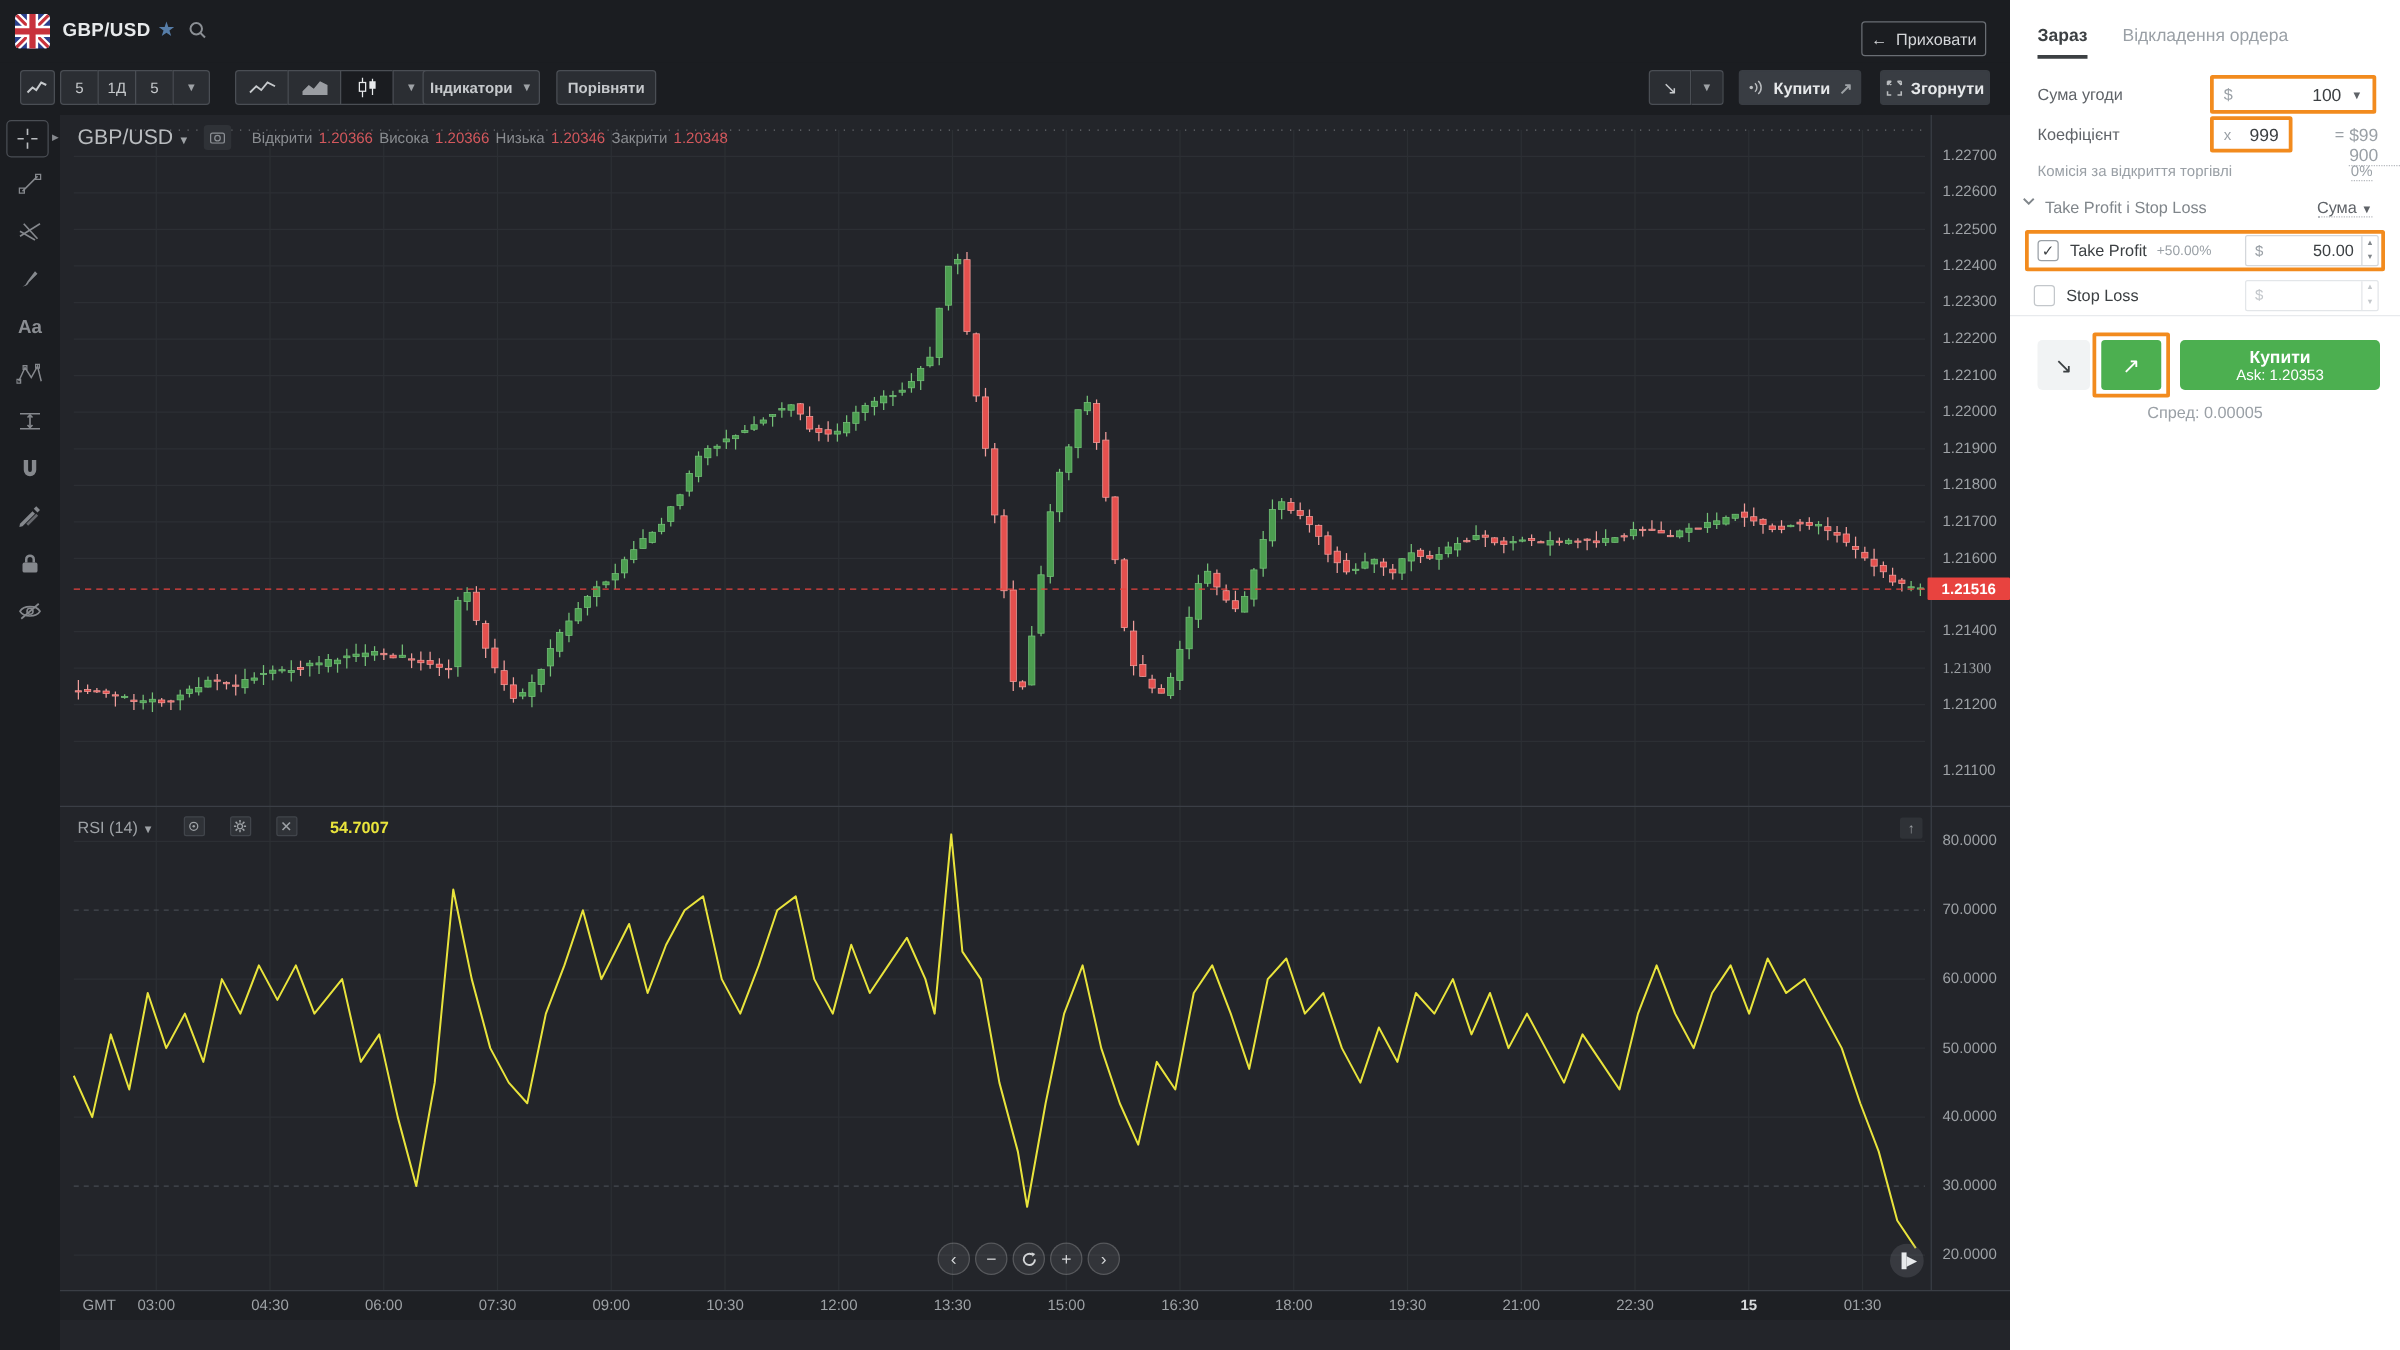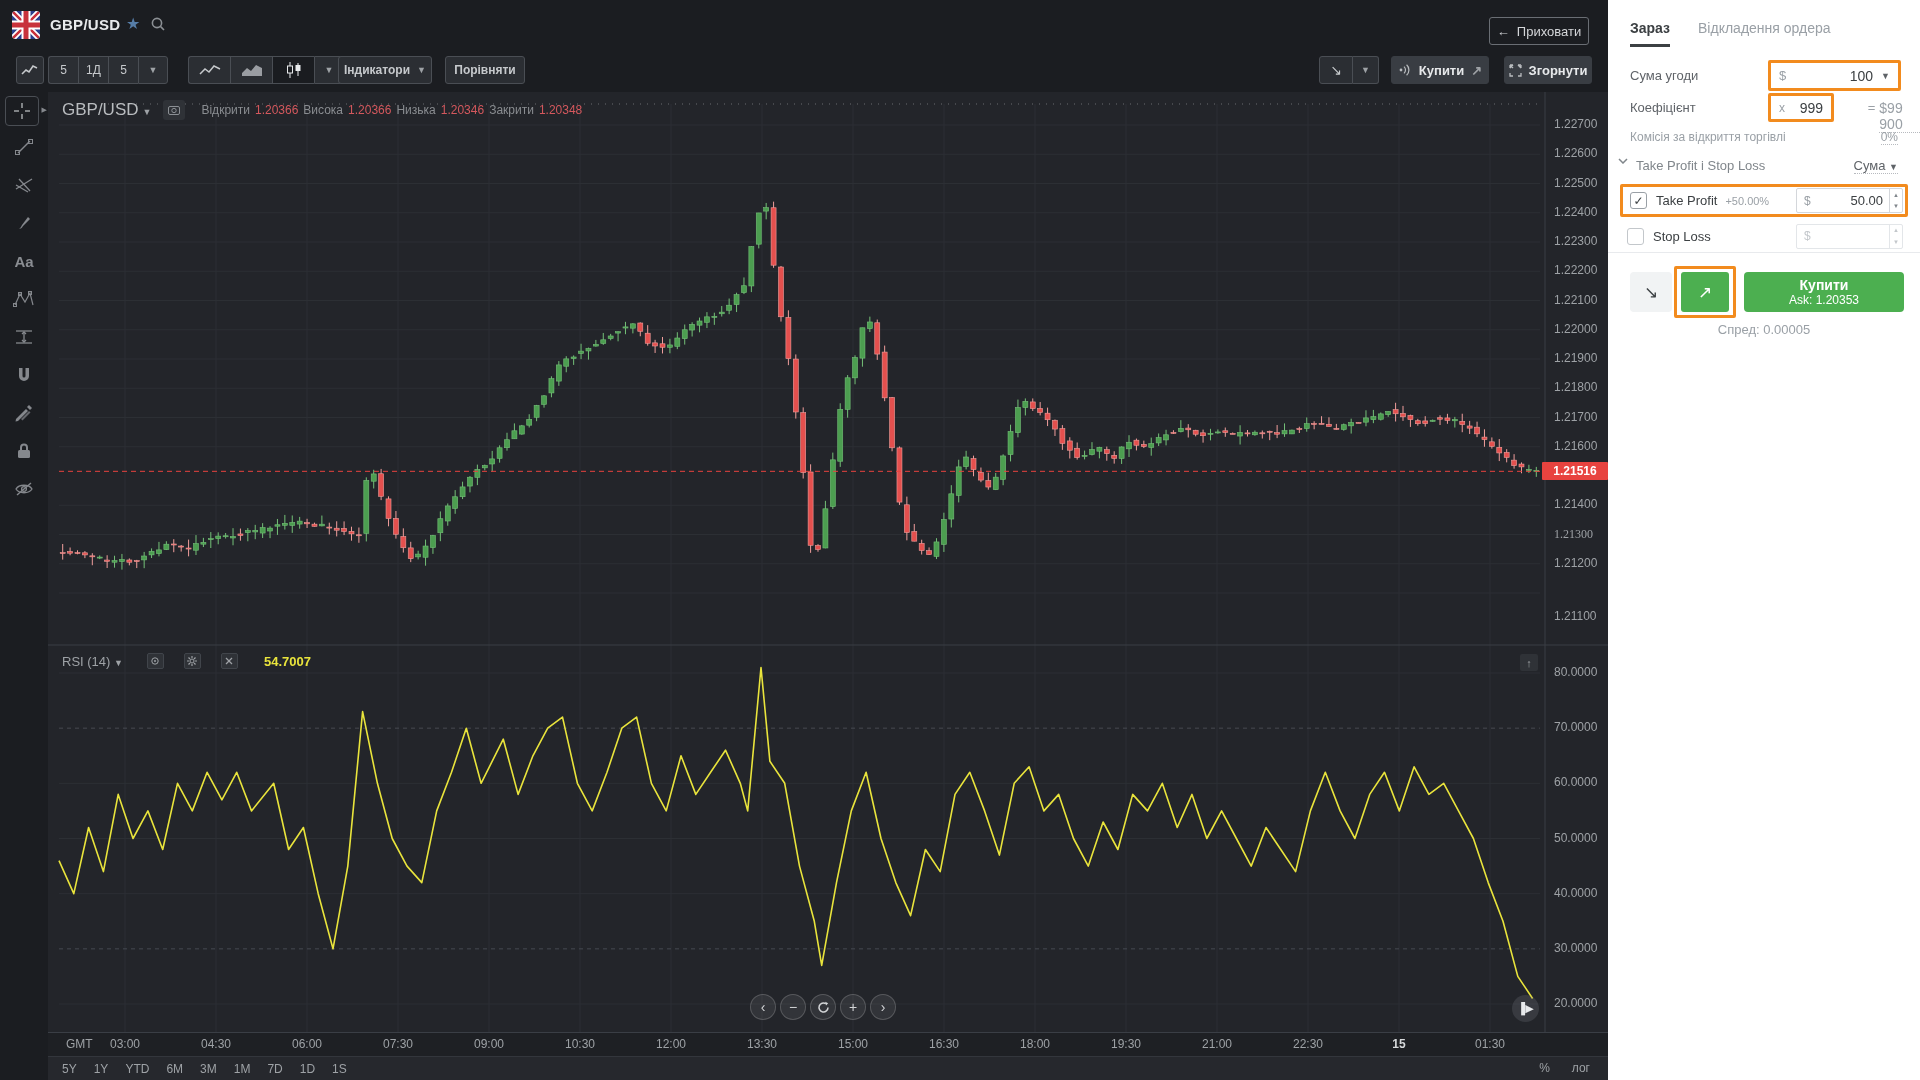--- a/index.html
+++ b/index.html
@@ -863,37 +863,20 @@
           <div class="axis-label time-label" style="left: 805px; top: 4px;">15:00</div>
           <div class="axis-label time-label" style="left: 896px; top: 4px;">16:30</div>
           <div class="axis-label time-label" style="left: 987px; top: 4px;">18:00</div>
           <div class="axis-label time-label" style="left: 1078px; top: 4px;">19:30</div>
           <div class="axis-label time-label" style="left: 1169px; top: 4px;">21:00</div>
           <div class="axis-label time-label" style="left: 1260px; top: 4px;">22:30</div>
           <div class="axis-label time-label day" style="left: 1351px; top: 4px;">15</div>
           <div class="axis-label time-label" style="left: 1442px; top: 4px;">01:30</div>
         </div>
     </div>
-    <div class="bottom-bar">
-      <div class="ranges" id="range-buttons">
-          <div class="range-btn">5Y</div>
-          <div class="range-btn">1Y</div>
-          <div class="range-btn">YTD</div>
-          <div class="range-btn">6M</div>
-          <div class="range-btn">3M</div>
-          <div class="range-btn">1M</div>
-          <div class="range-btn">7D</div>
-          <div class="range-btn">1D</div>
-          <div class="range-btn">1S</div>
-        </div>
-      <div class="scale-btns">
-        <div>%</div>
-        <div>лог</div>
-      </div>
-    </div>
   </div>
 
   <div class="panel">
     <div class="tabs">
       <div class="tab active">Зараз</div>
       <div class="tab inactive">Відкладення ордера</div>
     </div>
 
     <div class="row" style="top:68px; padding-left:22px;">
       <span class="lbl-dark">Сума угоди</span>

